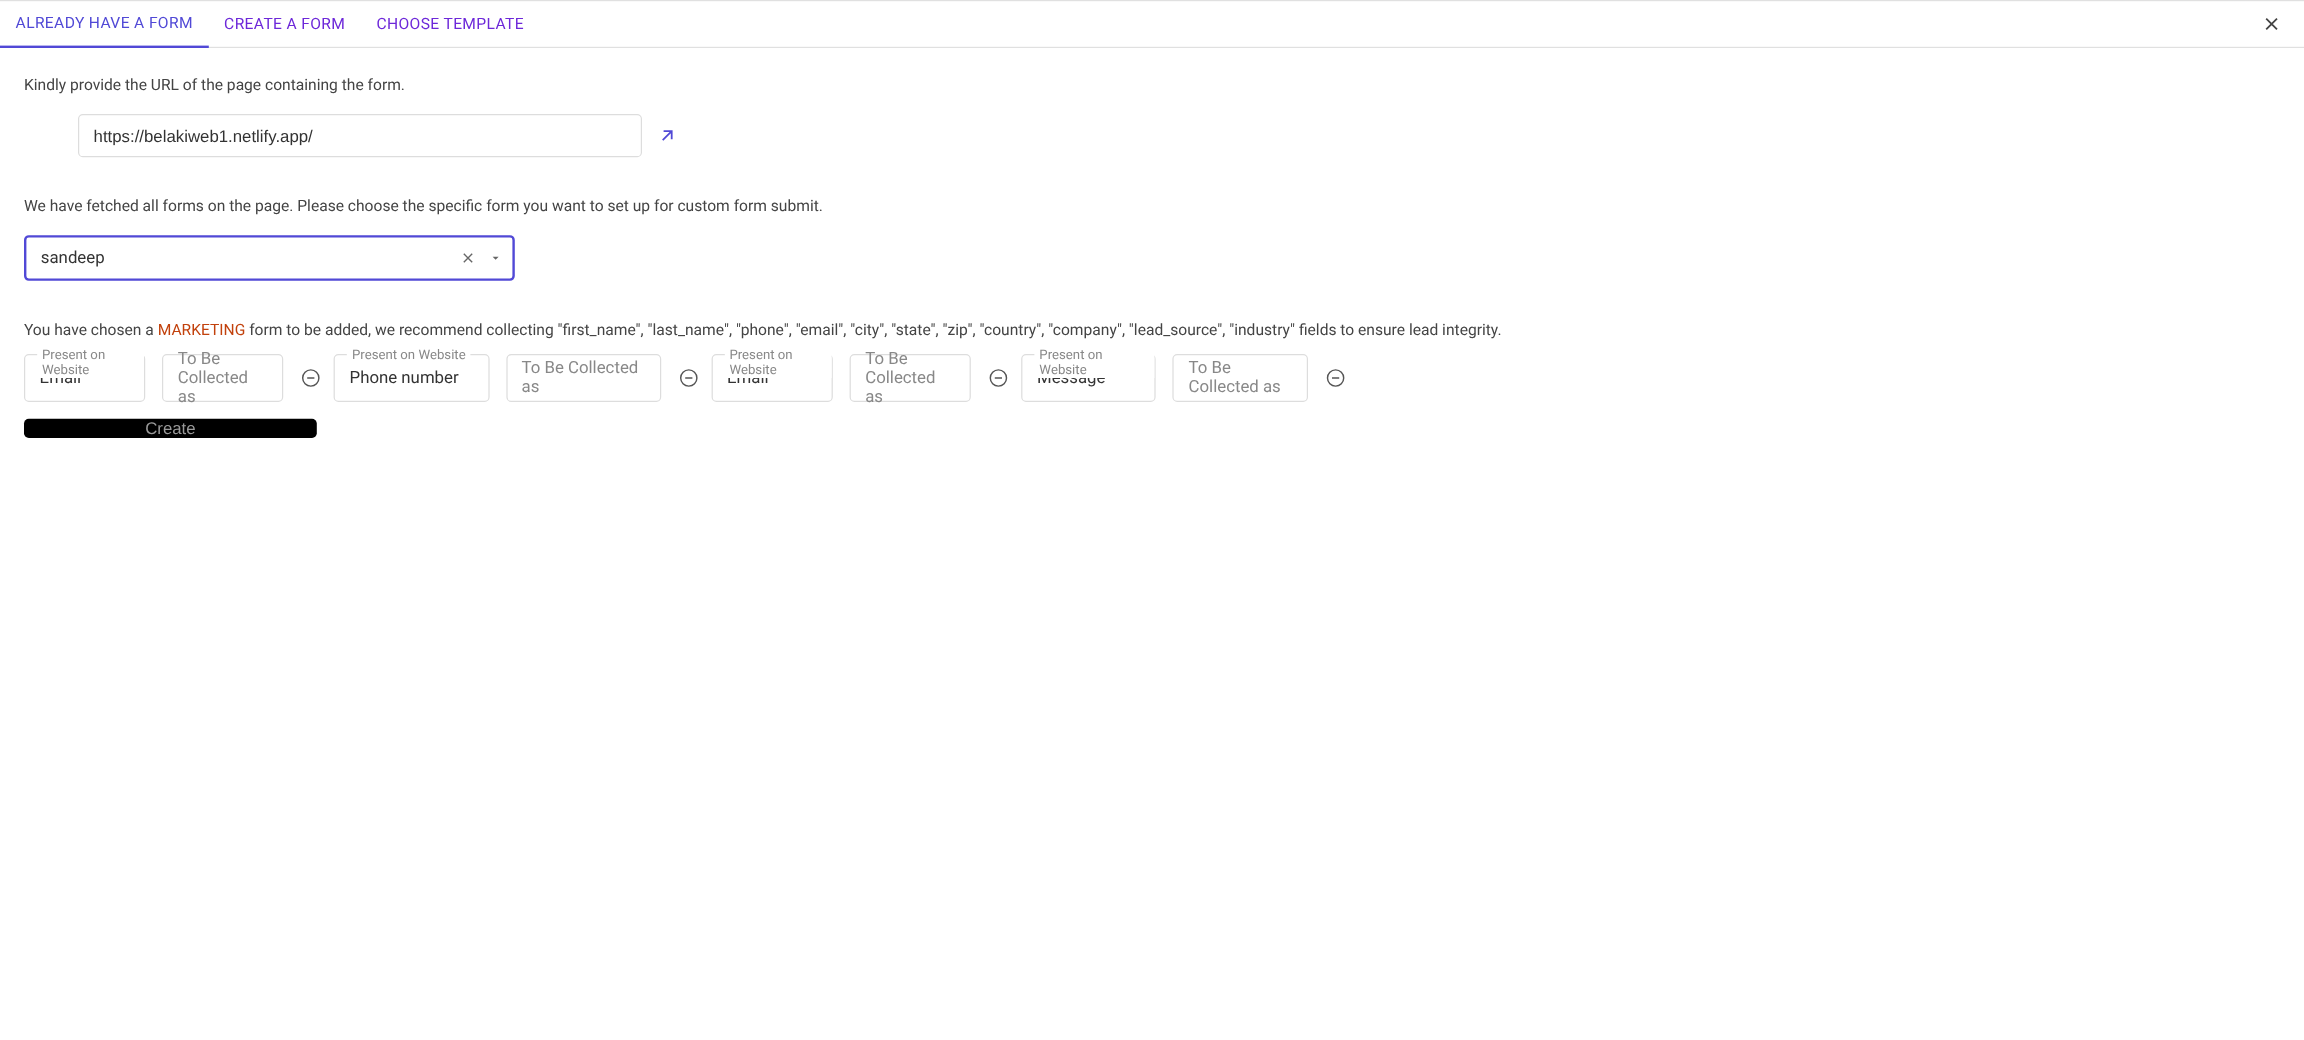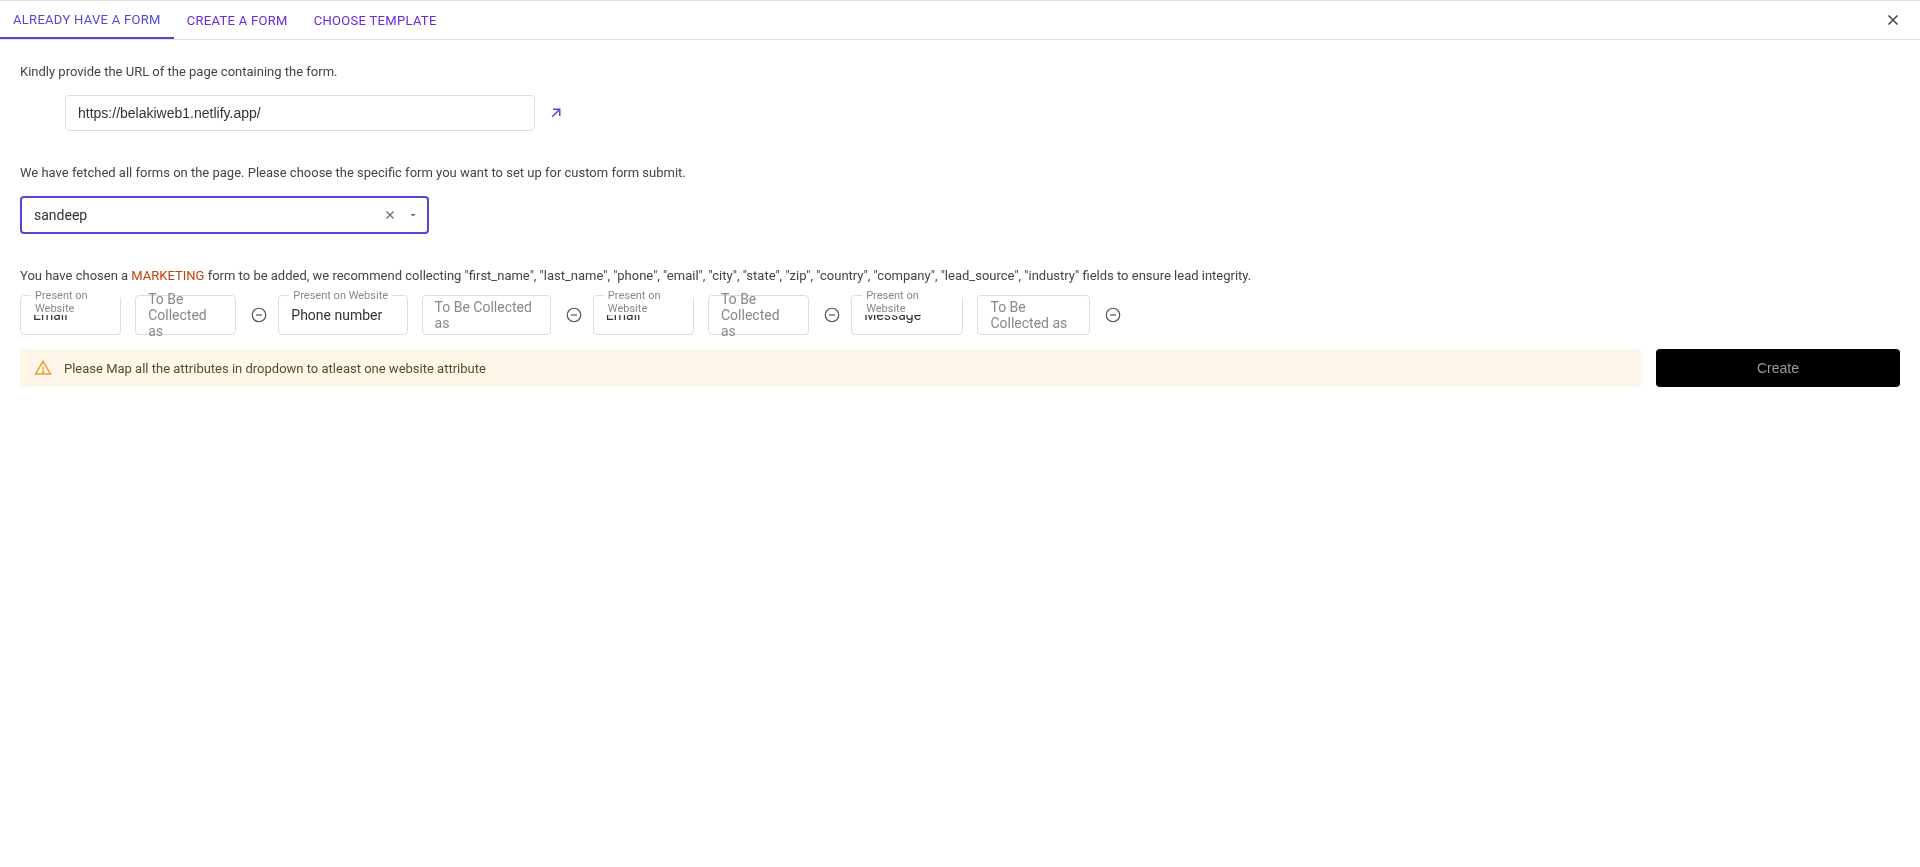--- a/index.html
+++ b/index.html
@@ -4,21 +4,21 @@
 <style>
   * { box-sizing: border-box; margin: 0; padding: 0; }
   body {
     font-family: -apple-system, BlinkMacSystemFont, "Segoe UI", Roboto, Arial, sans-serif;
     background: #fff;
     color: #333;
     font-size: 14px;
   }
   .tabs-bar {
     display: flex;
-    align-items: flex-start;
+    align-items: center;
     border-bottom: 1px solid #e0e0e0;
     border-top: 1px solid #e0e0e0;
     padding: 0;
     position: relative;
     height: 40px;
   }
   .tab {
     padding: 0 13px;
     height: 100%;
     display: flex;
@@ -225,24 +225,16 @@
       </div>
       <svg class="remove-icon" viewBox="0 0 24 24" fill="none" stroke="currentColor" stroke-width="1.6">
           <circle cx="12" cy="12" r="9"></circle>
           <path d="M8 12h8"></path>
         </svg>
     </div>
 
   </div>
 
   <div class="bottom-row">
-    <div class="warning-box">
-      <svg class="warn-icon" viewBox="0 0 24 24" fill="none" stroke="currentColor" stroke-width="2">
-          <path d="M12 3 2 20h20L12 3z"></path>
-          <path d="M12 10v5"></path>
-          <circle cx="12" cy="17.5" r="0.8" fill="currentColor"></circle>
-        </svg>
-      <span>Please Map all the attributes in dropdown to atleast one website attribute</span>
-    </div>
     <button class="create-btn" disabled="">Create</button>
   </div>
 
 </div>
 
 </body></html>

